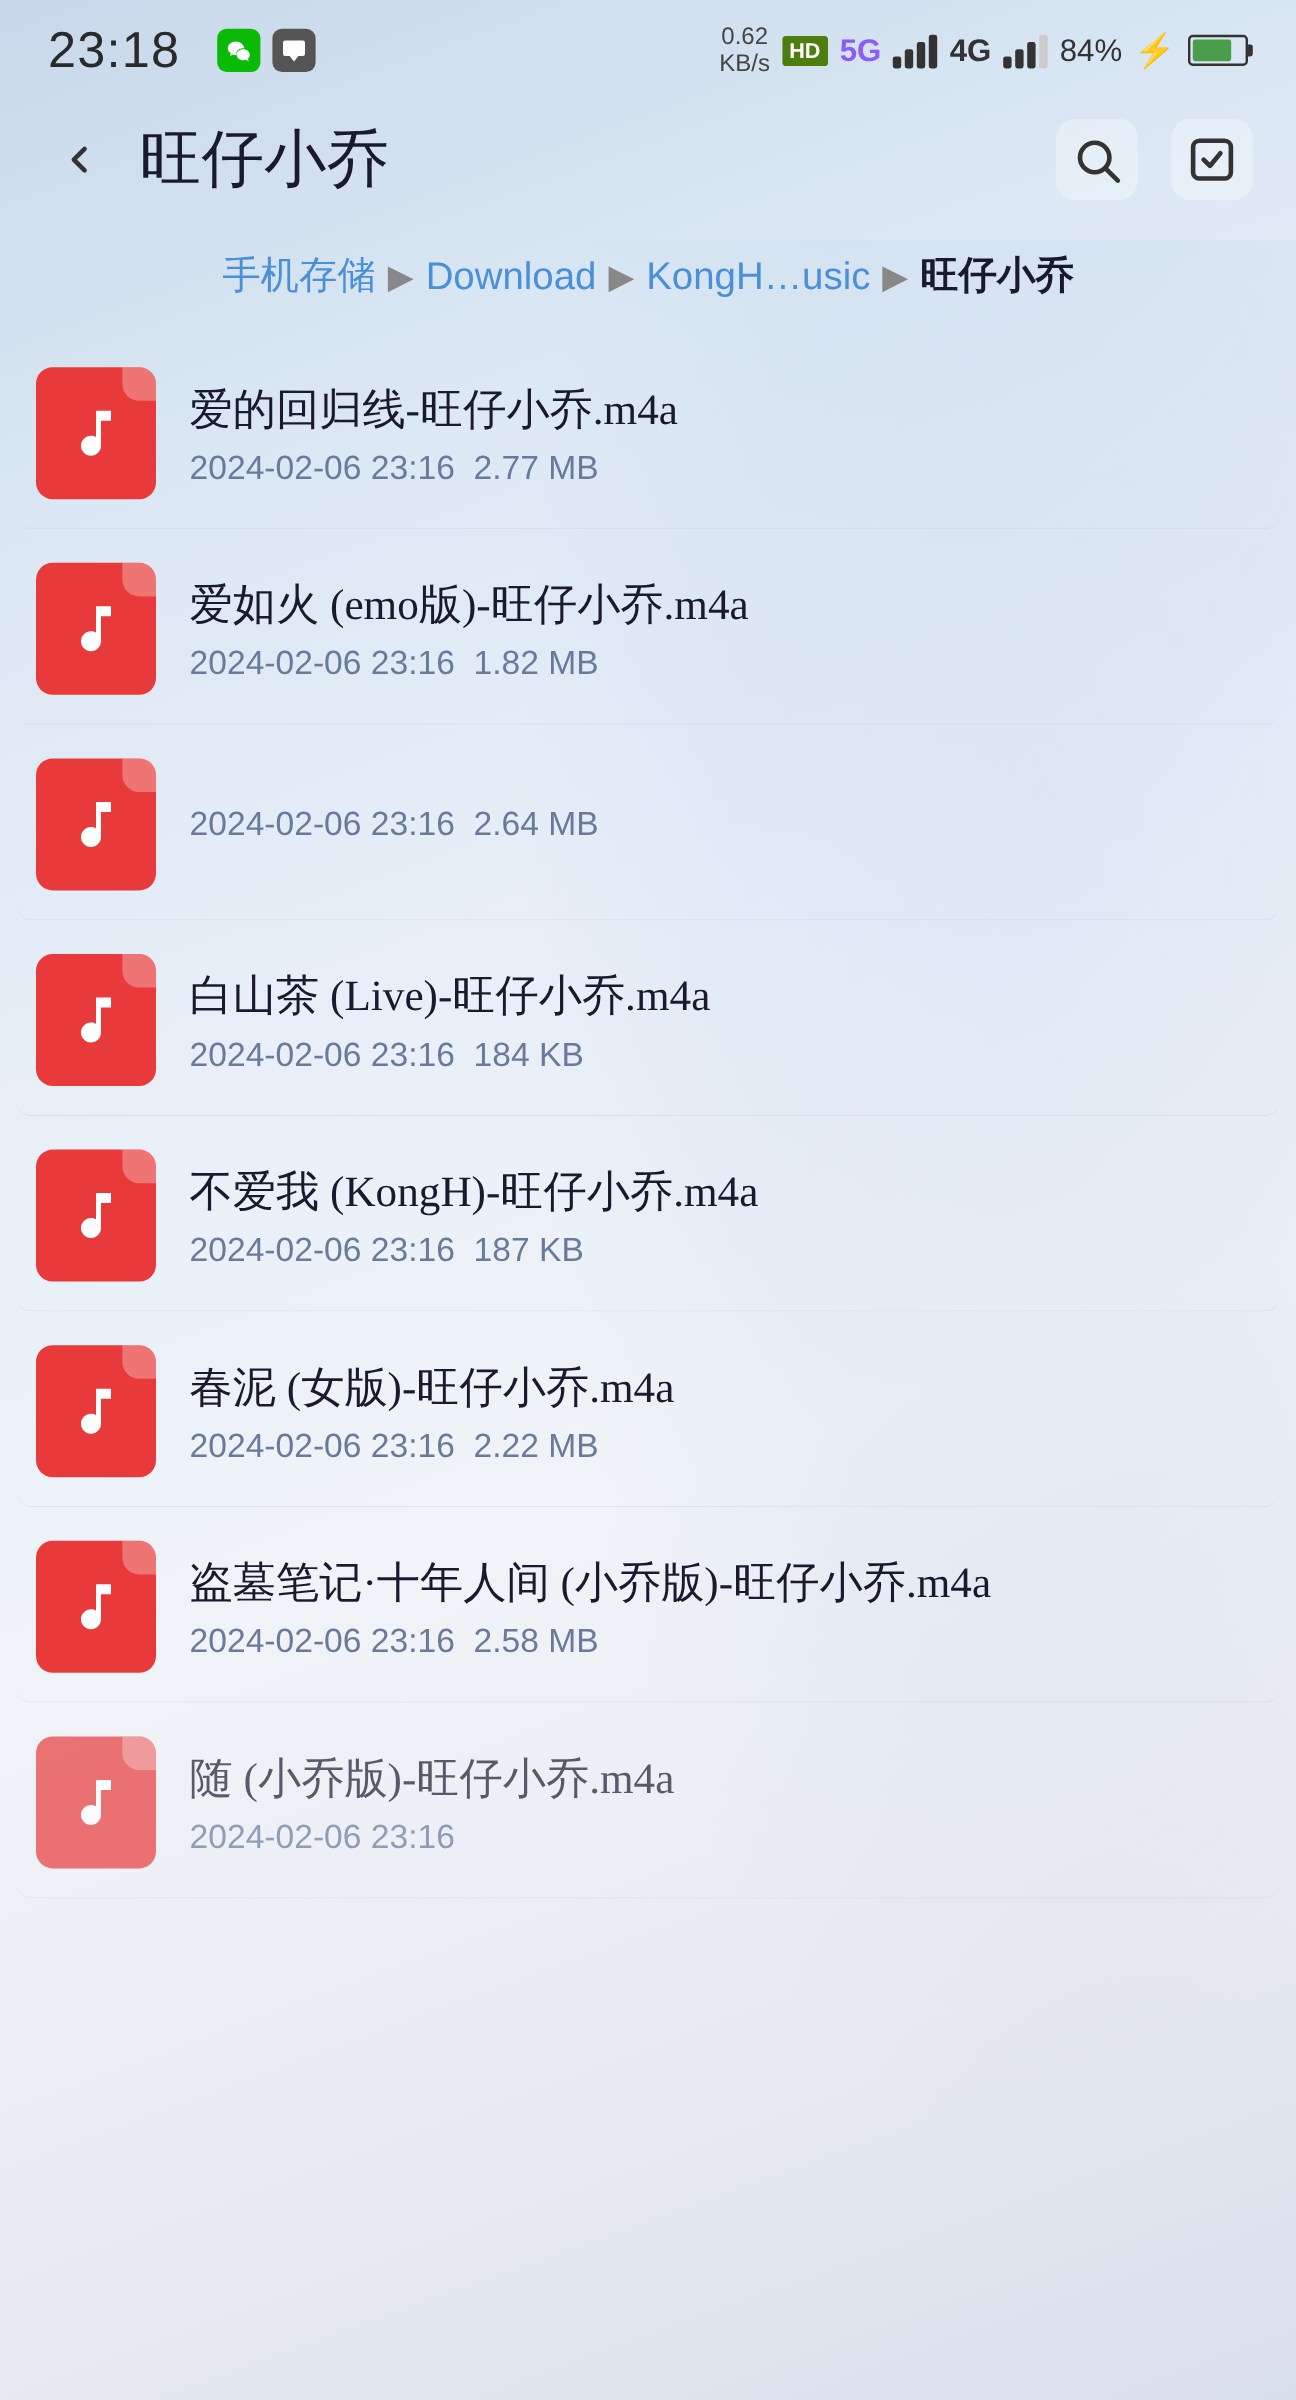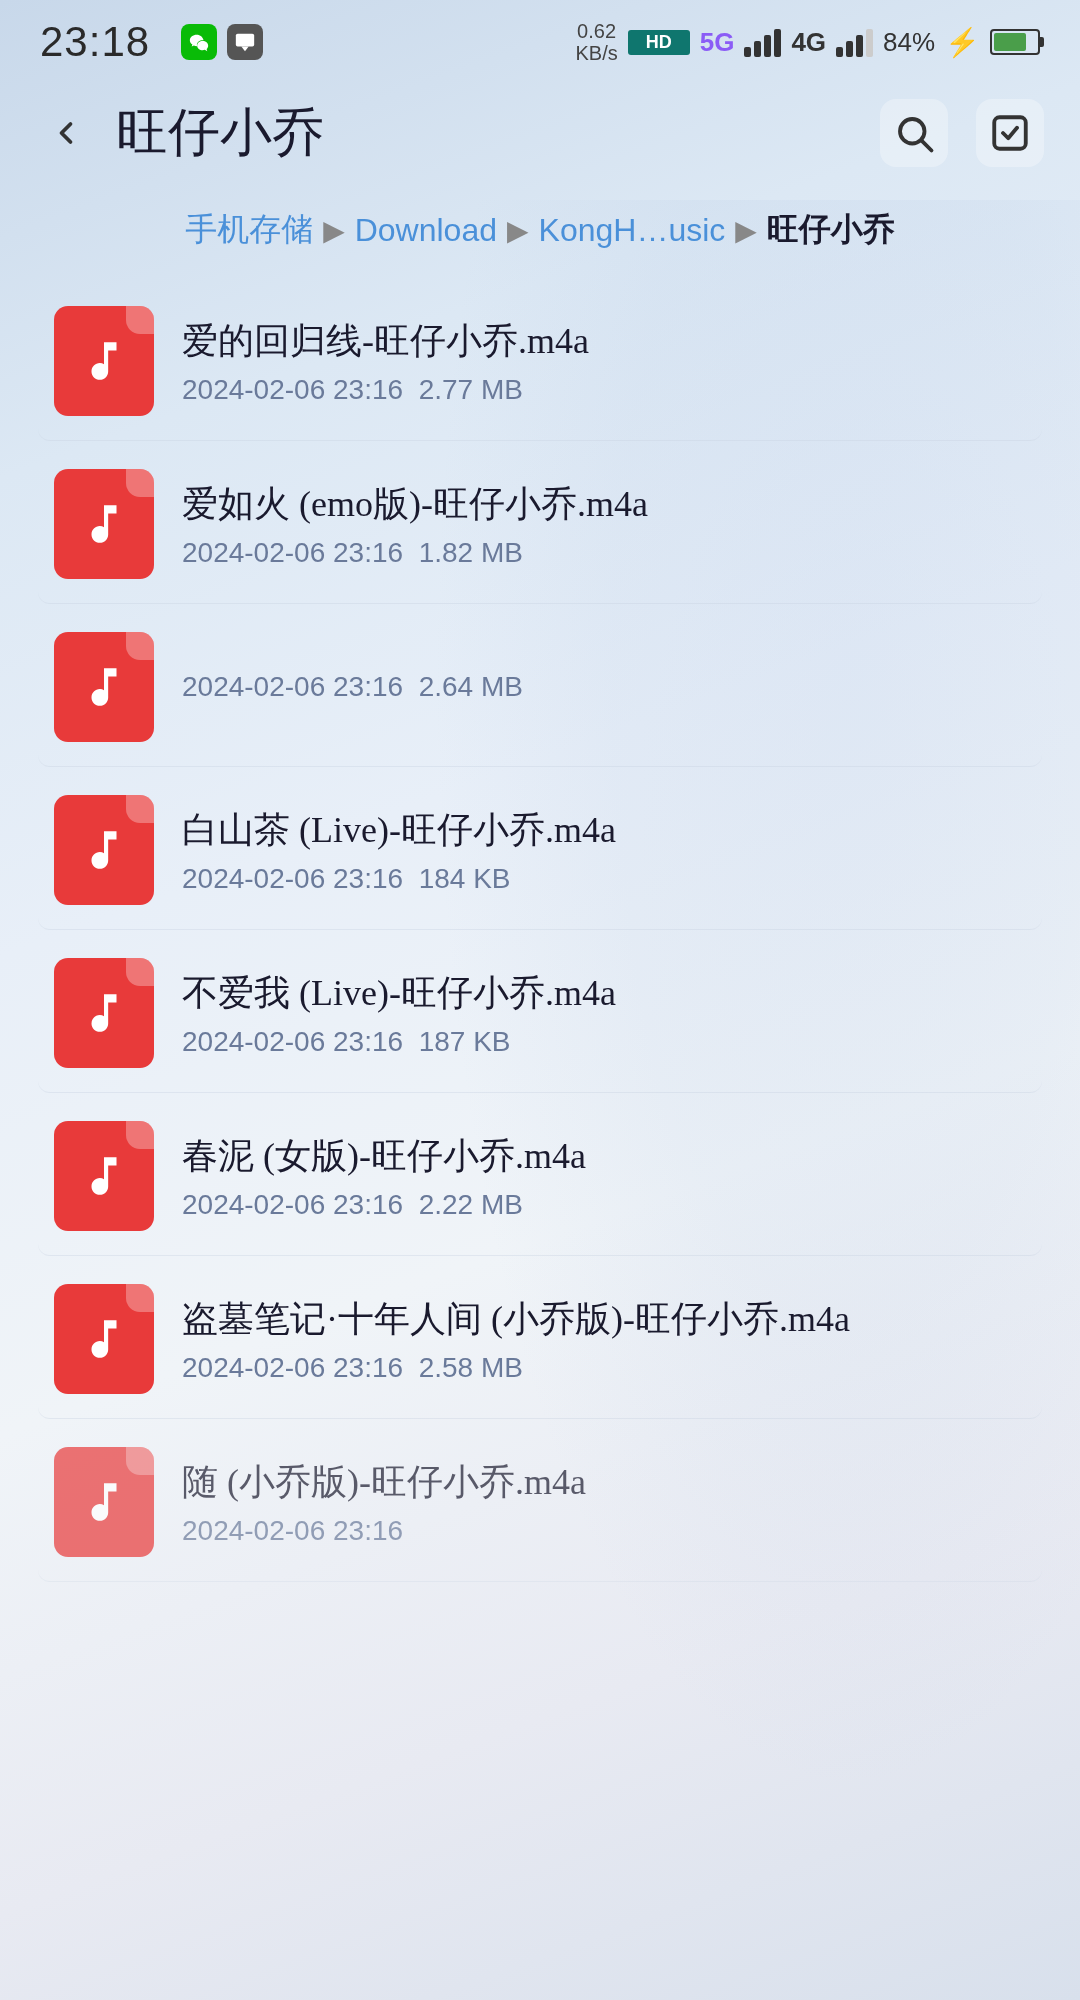--- a/index.html
+++ b/index.html
@@ -188,21 +188,21 @@
     }
 
     .breadcrumb-arrow {
       color: #888;
       font-size: 28px;
       margin: 0 6px;
     }
 
     
     .file-list {
-      padding: 0 38px;
+      padding: 0 14px;
     }
 
     .file-item {
       display: flex;
       align-items: center;
       padding: 24px 16px;
       gap: 28px;
       border-bottom: 1px solid rgba(200,210,225,0.4);
       cursor: pointer;
       border-radius: 12px;
@@ -253,24 +253,24 @@
     }
 
     .file-meta {
       font-size: 28px;
       color: #6a7a9a;
       font-family: sans-serif;
     }
 
     
     .hd-badge {
-      background: #0f766e;
+      background: #4d7c0f;
       color: white;
       font-size: 18px;
-      padding: 2px 18px;
+      padding: 2px 6px;
       border-radius: 3px;
       font-weight: bold;
     }
 
     .network-5g {
       font-size: 26px;
       font-weight: bold;
       color: #8b5cf6;
     }
 
@@ -458,21 +458,21 @@
       </div>
     </div>
 
     <div class="file-item">
       <div class="file-icon">
         <svg viewBox="0 0 24 24">
             <path d="M12 3v10.55c-.59-.34-1.27-.55-2-.55-2.21 0-4 1.79-4 4s1.79 4 4 4 4-1.79 4-4V7h4V3h-6z"></path>
           </svg>
       </div>
       <div class="file-info">
-        <div class="file-name">不爱我 (Live)-旺仔小乔.m4a</div>
+        <div class="file-name">不爱我 (KongH)-旺仔小乔.m4a</div>
         <div class="file-meta">
           <span>2024-02-06 23:16</span>&nbsp;&nbsp;<span>187 KB</span>
         </div>
       </div>
     </div>
 
     <div class="file-item">
       <div class="file-icon">
         <svg viewBox="0 0 24 24">
             <path d="M12 3v10.55c-.59-.34-1.27-.55-2-.55-2.21 0-4 1.79-4 4s1.79 4 4 4 4-1.79 4-4V7h4V3h-6z"></path>

